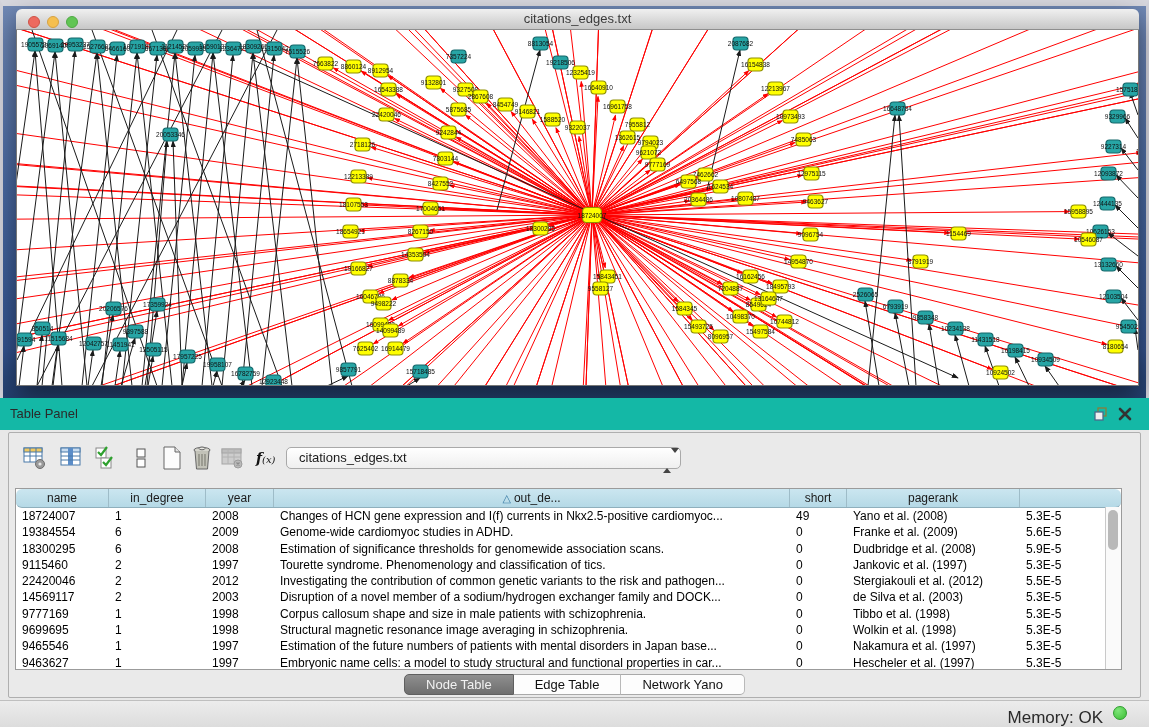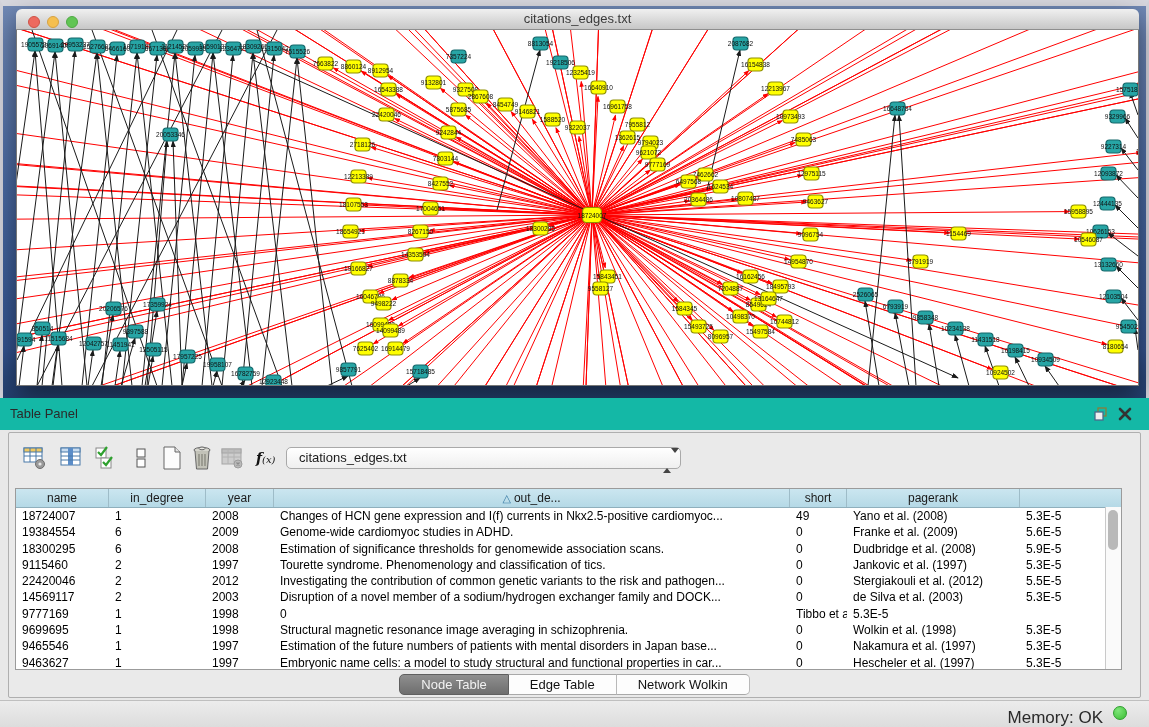--- a/index.html
+++ b/index.html
@@ -49,21 +49,21 @@
   .stepper{position:absolute;right:7px;top:3px;width:10px;height:16px;}
   .stepper .up{width:0;height:0;border-left:4px solid transparent;border-right:4px solid transparent;
     border-bottom:5px solid #444;margin:2px 0 2px 0;}
   .stepper .dn{width:0;height:0;border-left:4px solid transparent;border-right:4px solid transparent;
     border-top:5px solid #444;}
 
   
   .tbl{position:absolute;left:6px;top:55px;width:1107px;height:182px;box-sizing:border-box;
     background:#FFF;border:1px solid #9B9B9B;overflow:hidden;}
   .thead,.tr{display:grid;grid-template-columns:93px 97px 68px 516px 57px 173px 88px;}
-  .thead{background:linear-gradient(#CBE6F0,#B5D9E6);border-bottom:1px solid #8FAFBC;height:18px;}
+  .thead{background:linear-gradient(#CBE6F0,#B5D9E6);border-bottom:1px solid #8FAFBC;height:18px;border-radius:6px;}
   .th{font-size:12px;color:#1A1A1A;text-align:center;line-height:18px;border-right:1px solid #9EBCC8;
       overflow:hidden;white-space:nowrap;}
   .th .sort{color:#3A7CA5;margin-right:3px;font-size:11px;}
   .tr{height:16.3px;}
   .td{font-size:12px;color:#000;line-height:16.3px;padding-left:6px;overflow:hidden;white-space:nowrap;}
   .vscroll{position:absolute;right:0;top:18px;bottom:0;width:15px;background:#FAFAFA;border-left:1px solid #C9C9C9;}
   .vthumb{position:absolute;left:2px;top:3px;width:10px;height:40px;border-radius:6px;background:#B9B9B9;}
 
   
   .tabs{position:absolute;left:0;right:0;top:241px;height:21px;display:flex;justify-content:center;}
@@ -902,20 +902,21 @@
           <div class="td">2003</div>
           <div class="td">Disruption of a novel member of a sodium/hydrogen exchanger family and DOCK...</div>
           <div class="td">0</div>
           <div class="td">de Silva et al. (2003)</div>
           <div class="td">5.3E-5</div>
         </div>
         <div class="tr">
           <div class="td">9777169</div>
           <div class="td">1</div>
           <div class="td">1998</div>
+          <div class="td">Corpus callosum shape and size in male patients with schizophrenia.</div>
           <div class="td">0</div>
           <div class="td">Tibbo et al. (1998)</div>
           <div class="td">5.3E-5</div>
         </div>
         <div class="tr">
           <div class="td">9699695</div>
           <div class="td">1</div>
           <div class="td">1998</div>
           <div class="td">Structural magnetic resonance image averaging in schizophrenia.</div>
           <div class="td">0</div>
@@ -942,20 +943,20 @@
         </div>
       </div>
     <div class="vscroll">
       <div class="vthumb"></div>
     </div>
   </div>
 
   <div class="tabs" id="tabs">
       <div class="seg sel">Node Table</div>
       <div class="seg">Edge Table</div>
-      <div class="seg">Network Wolkin</div>
+      <div class="seg">Network Yano</div>
     </div>
 </div>
 
 <div class="statusbar">
   <span class="mem-label">Memory: OK</span>
   <span class="mem-dot"></span>
 </div>
 
 </body></html>

